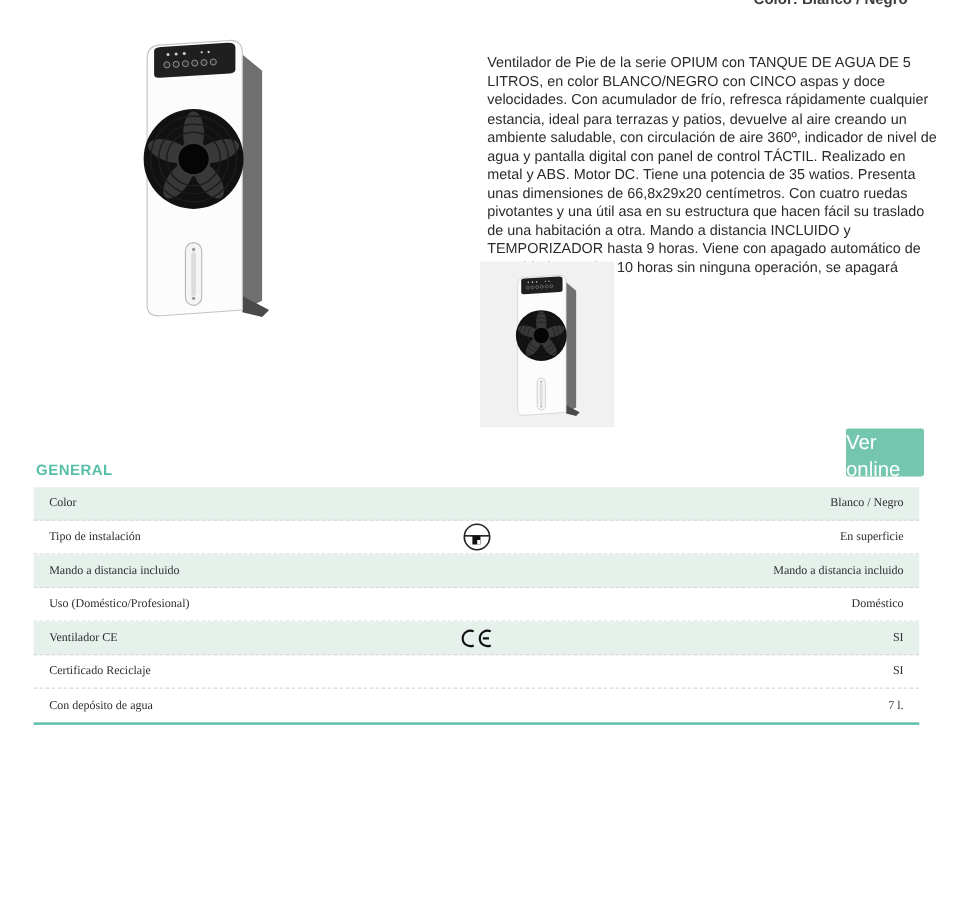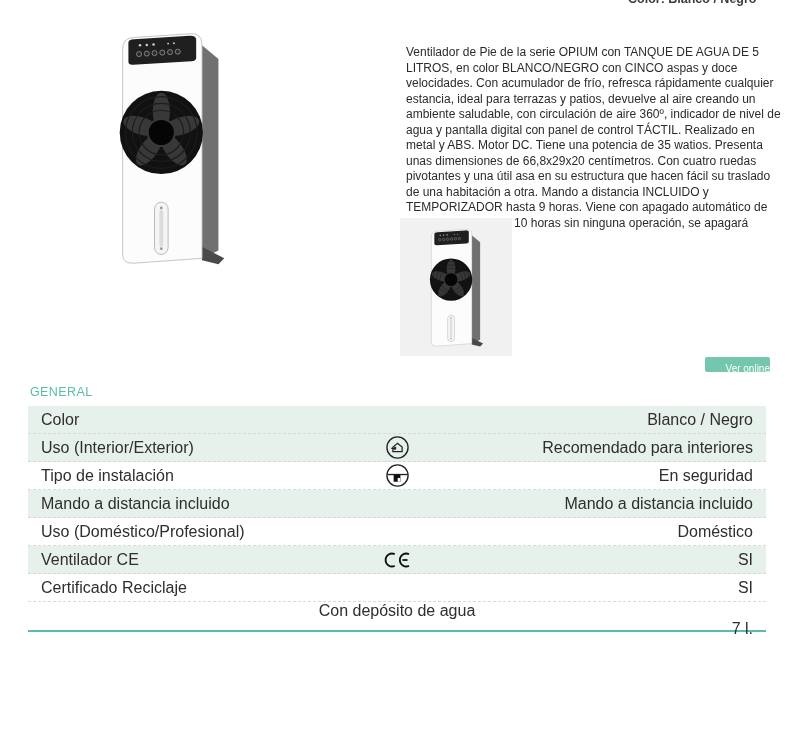--- a/index.html
+++ b/index.html
@@ -20,39 +20,39 @@
   .description{
     position:absolute;left:406px;top:33px;width:376px;
     font-size:12px;line-height:15.5px;color:#2b2b2b;text-align:left;
   }
   .thumb{
     position:absolute;left:400px;top:218px;width:112px;height:138px;
     background:#f1f1f1;display:flex;align-items:center;justify-content:center;
   }
   .thumb svg{width:64px;height:124px;}
   .ver-online{
-    position:absolute;left:705px;top:357px;width:65px;height:15px;
-    background:var(--btn);color:#ffffff;font-size:10px;line-height:23px;
-    text-align:right;border-radius:2px;cursor:pointer;user-select:none;
+    position:absolute;left:705px;top:357px;width:65px;height:40px;
+    background:var(--btn);color:#ffffff;font-size:17px;line-height:23px;
+    text-align:left;border-radius:2px;cursor:pointer;user-select:none;
   }
   .section-title{
     position:absolute;left:30px;top:385px;
-    font-size:12.5px;font-weight:normal;color:var(--accent);letter-spacing:.4px;
+    font-size:12.5px;font-weight:bold;color:var(--accent);letter-spacing:.4px;
   }
   .spec-table{
     position:absolute;left:28px;top:406px;width:738px;
     border-bottom:2px solid var(--accent);
   }
   .spec-row{
     position:relative;height:28px;display:flex;align-items:center;
-    padding:0 13px;font-size:16px;color:#2e2e2e;
-    border-bottom:1px dashed #d9d9d9;box-sizing:border-box;
+    padding:0 13px;font-size:10px;color:#2e2e2e;
+    border-bottom:1px dashed #d9d9d9;box-sizing:border-box;font-family:Liberation Serif, serif;
   }
   .spec-row.alt{background:var(--row-alt);}
-  .spec-row:last-child{border-bottom:none;flex-direction:column;}
+  .spec-row:last-child{border-bottom:none;}
   .row-label{flex:0 0 auto;}
   .row-value{margin-left:auto;text-align:right;}
   .row-icon{
     position:absolute;left:352px;top:50%;transform:translateY(-50%);
     width:34px;height:26px;display:flex;align-items:center;justify-content:center;
   }
   .row-icon svg{display:none;}
   .row-icon svg.show{display:block;}
   .hidden-defs{position:absolute;width:0;height:0;overflow:hidden;}
 </style>
@@ -124,45 +124,33 @@
 
 <div class="spec-row alt">
       <span class="row-label">Color</span>
       <span class="row-icon">
         
         
         
       </span>
       <span class="row-value">Blanco / Negro</span>
     </div>
-    <div class="spec-row alt">
-      <span class="row-label">Uso (Interior/Exterior)</span>
-      <span class="row-icon">
-        <svg width="25" height="25" viewBox="0 0 26 26" class="show">
-          <circle cx="13" cy="13" r="11" fill="none" stroke="#222" stroke-width="1.4"></circle>
-          <path d="M8.2 12.6 L13 8.6 L17.8 12.6 L17.8 17.4 L8.2 17.4 Z" fill="none" stroke="#222" stroke-width="1.3"></path>
-          <path d="M6.5 13.8 H11.5 M11.5 13.8 L9.8 12.2 M11.5 13.8 L9.8 15.4" fill="none" stroke="#222" stroke-width="1.3"></path>
-        </svg>
-
-      </span>
-      <span class="row-value">Recomendado para interiores</span>
-    </div>
     <div class="spec-row">
       <span class="row-label">Tipo de instalación</span>
       <span class="row-icon">
 
         <svg width="25" height="25" viewBox="0 0 26 26" class="show">
           <circle cx="13" cy="13" r="11" fill="none" stroke="#222" stroke-width="1.4"></circle>
           <line x1="2.5" y1="12" x2="23.5" y2="12" stroke="#222" stroke-width="1.4"></line>
           <rect x="9" y="12" width="7" height="7.5" fill="#111"></rect>
           <rect x="13.2" y="15.6" width="2.6" height="3.9" fill="#ffffff"></rect>
         </svg>
 
       </span>
-      <span class="row-value">En seguridad</span>
+      <span class="row-value">En superficie</span>
     </div>
     <div class="spec-row alt">
       <span class="row-label">Mando a distancia incluido</span>
       <span class="row-icon">
         
         
         
       </span>
       <span class="row-value">Mando a distancia incluido</span>
     </div>

